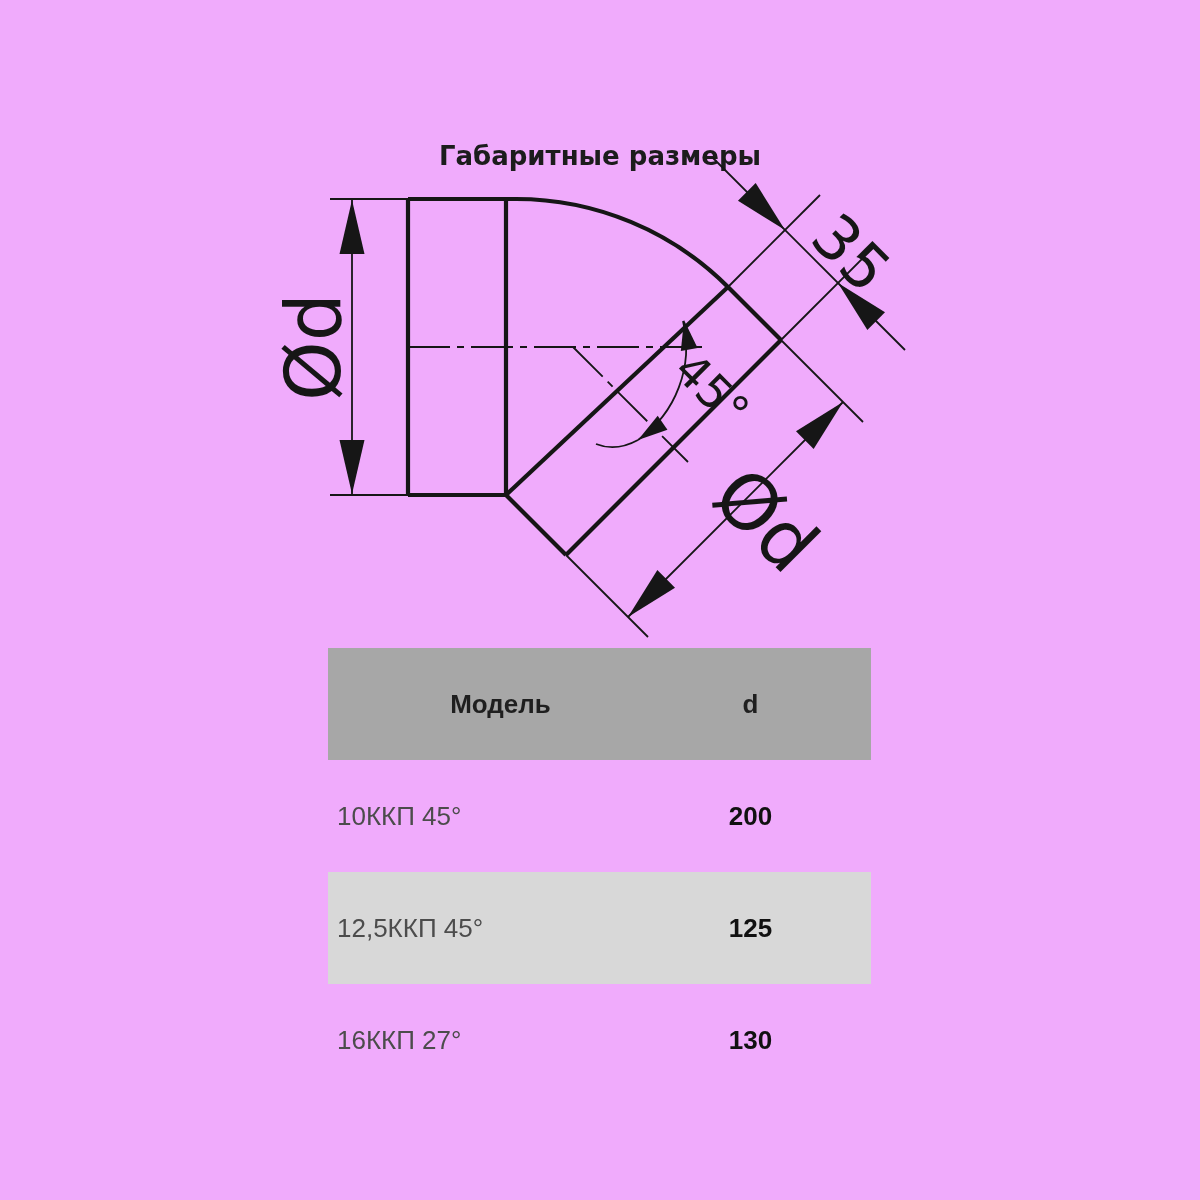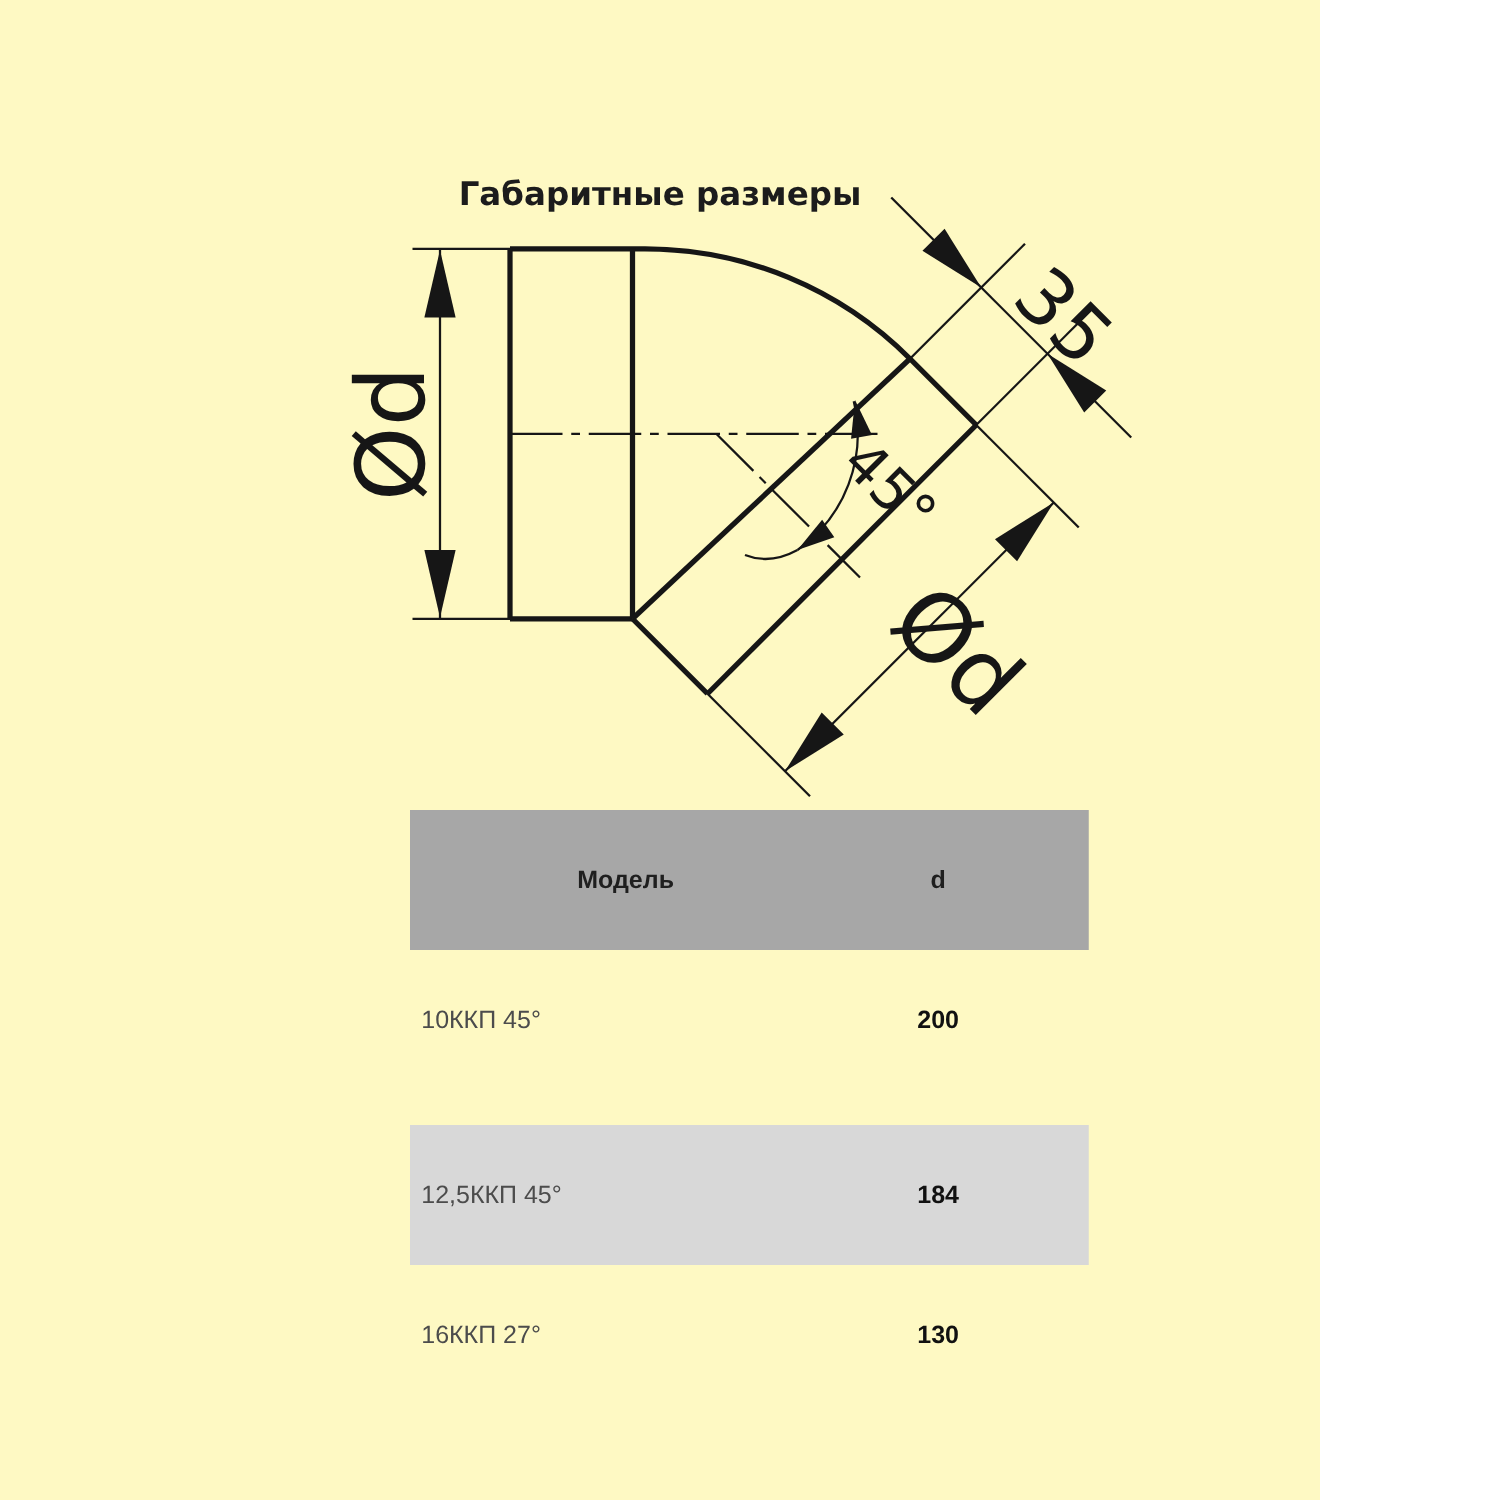--- a/index.html
+++ b/index.html
@@ -1,40 +1,40 @@
 <!DOCTYPE html>
 <html><head>
 <meta charset="utf-8">
 <style>
   * { margin:0; padding:0; box-sizing:border-box; }
   html,body { background:#fff; }
   .page {
-    position:relative; width:1056px; height:1200px; background:#fef9c3;
+    position:relative; width:1200px; height:1200px; background:#f0abfc;
     font-family:"Liberation Sans", sans-serif; overflow:hidden;
   }
   .title {
     position:absolute; top:140px; left:0; width:100%;
     text-align:center; font-family:"DejaVu Sans", sans-serif;
     font-size:26px; font-weight:700; color:#1c1c1c; line-height:32px;
   }
   svg.drawing { position:absolute; top:0; left:0; }
   svg.drawing .thick { stroke:#161616; stroke-width:4.2; fill:none; }
   svg.drawing .thin  { stroke:#161616; stroke-width:1.8; fill:none; }
   svg.drawing .cline { stroke:#161616; stroke-width:1.8; fill:none; stroke-dasharray:42 7 7 7; }
   svg.drawing .arrow { fill:#161616; stroke:none; }
   svg.drawing text {
     font-family:"DejaVu Sans", sans-serif; fill:#161616; font-weight:400;
   }
   .table {
     position:absolute; left:328px; top:648px; width:543px;
-    font-size:20px; color:#1a1a1a;
+    font-size:26px; color:#1a1a1a;
   }
   .t-row { position:relative; width:543px; height:112px; display:flex; align-items:center; }
   .t-head { background:#a7a7a7; }
-  .t-alt  { background:#d8d8d8;margin-top:28px; }
+  .t-alt  { background:#d8d8d8; }
   .col-model { position:absolute; left:0; width:345px; text-align:center; font-weight:700; color:#1f1f1f; }
   .col-d     { position:absolute; left:345px; width:155px; text-align:center; font-weight:700; color:#1f1f1f; }
   .cell-model { position:absolute; left:9px; width:336px; text-align:left; font-weight:400; color:#4c4c4c; }
   .cell-d     { position:absolute; left:345px; width:155px; text-align:center; font-weight:700; color:#111; }
 </style>
 </head>
 <body>
 
 <div class="page">
 
@@ -99,21 +99,21 @@
     <div class="t-row t-head">
       <div class="col-model">Модель</div>
       <div class="col-d">d</div>
     </div>
     <div class="t-row">
       <div class="cell-model">10ККП 45°</div>
       <div class="cell-d">200</div>
     </div>
     <div class="t-row t-alt">
       <div class="cell-model">12,5ККП 45°</div>
-      <div class="cell-d">184</div>
+      <div class="cell-d">125</div>
     </div>
     <div class="t-row">
       <div class="cell-model">16ККП 27°</div>
       <div class="cell-d">130</div>
     </div>
   </div>
 
 </div>
 
 </body></html>

